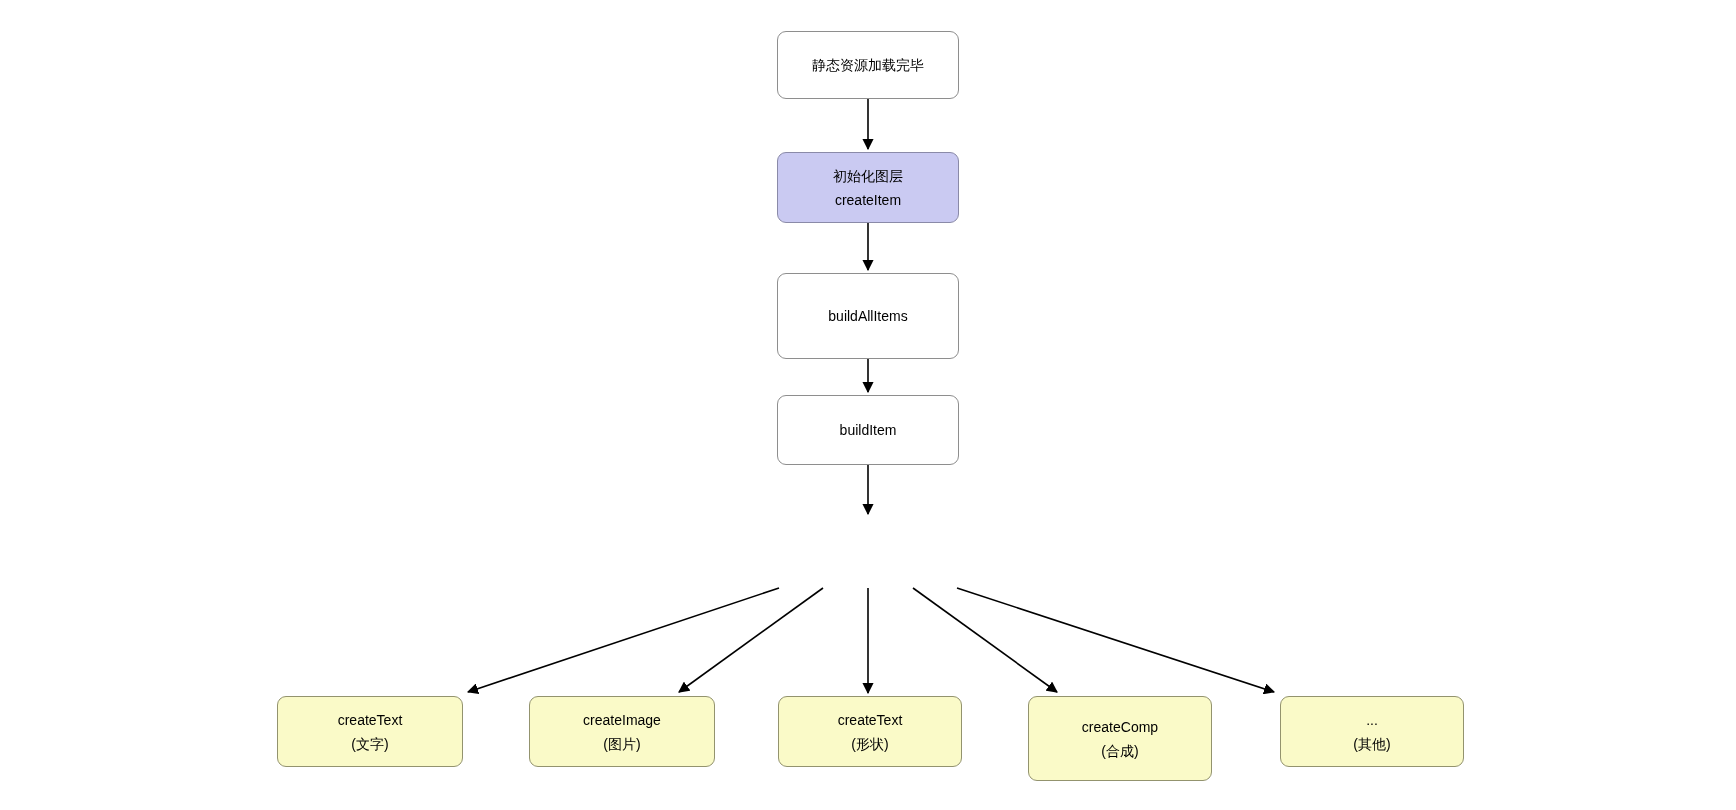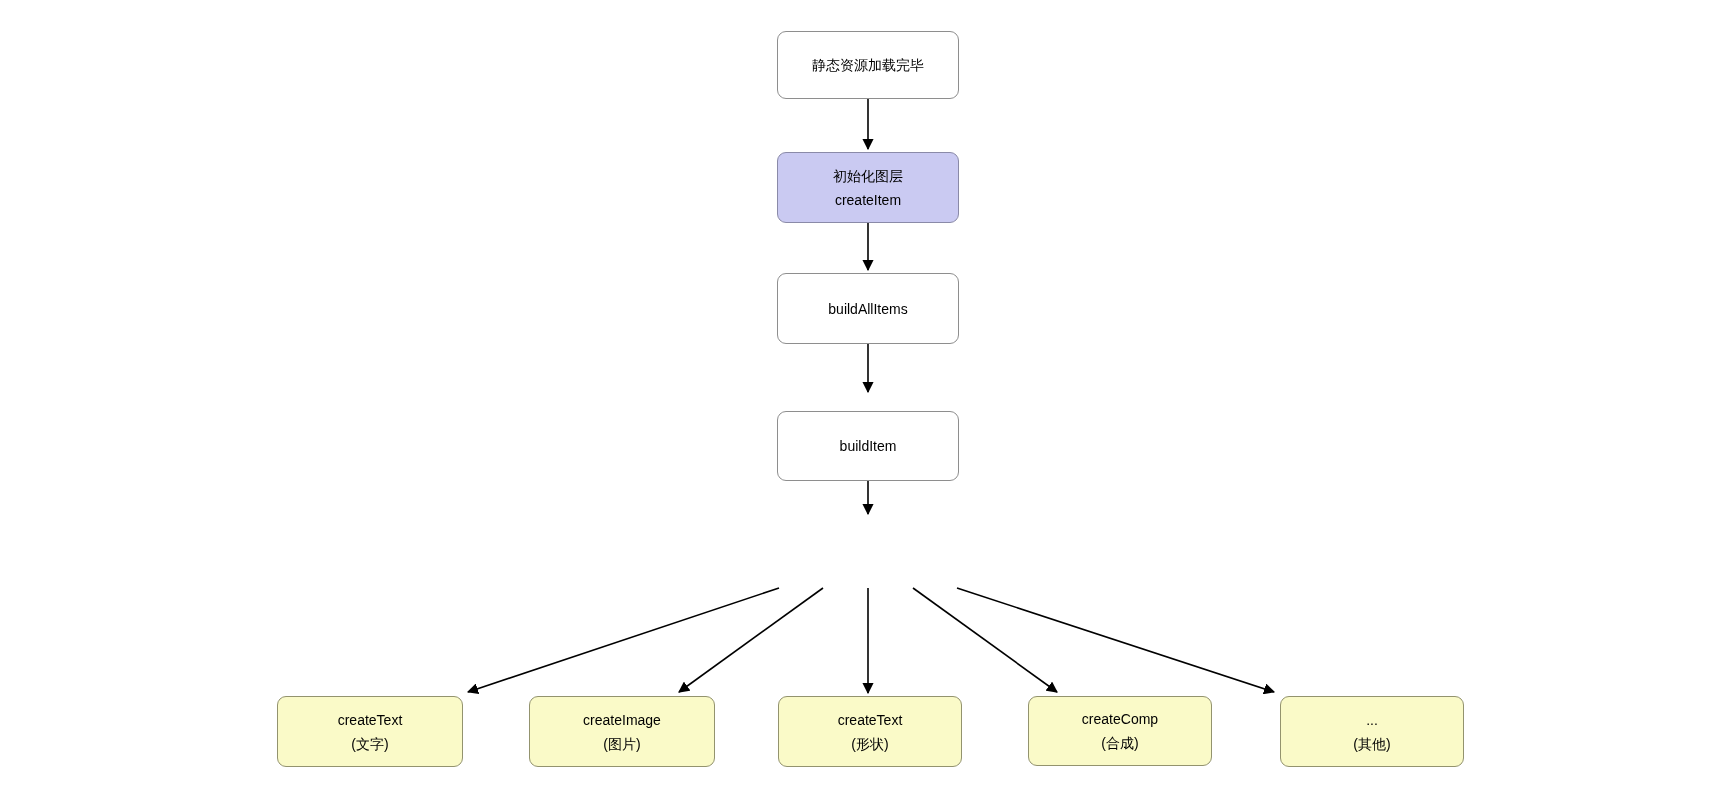--- a/index.html
+++ b/index.html
@@ -56,45 +56,45 @@
 
   <div class="node" style="left:777px; top:31px; width:182px; height:68px;">
     <span>静态资源加载完毕</span>
   </div>
 
   <div class="node highlight" style="left:777px; top:152px; width:182px; height:71px;">
     <span>初始化图层</span>
     <span>createItem</span>
   </div>
 
-  <div class="node" style="left:777px; top:273px; width:182px; height:71px;border-radius:9px;">
+  <div class="node" style="left:777px; top:273px; width:182px; height:86px;border-radius:9px;">
     <span>buildAllItems</span>
   </div>
 
-  <div class="node" style="left:777px; top:395px; width:182px; height:70px;margin-top:16px;">
+  <div class="node" style="left:777px; top:395px; width:182px; height:70px;">
     <span>buildItem</span>
   </div>
 
 
   <div class="node leaf" style="left:277px; top:696px; width:186px; height:71px;">
     <span>createText</span>
     <span>(文字)</span>
   </div>
 
   <div class="node leaf" style="left:529px; top:696px; width:186px; height:71px;">
     <span>createImage</span>
     <span>(图片)</span>
   </div>
 
   <div class="node leaf" style="left:778px; top:696px; width:184px; height:71px;">
     <span>createText</span>
     <span>(形状)</span>
   </div>
 
-  <div class="node leaf" style="left:1028px; top:696px; width:184px; height:70px;">
+  <div class="node leaf" style="left:1028px; top:696px; width:184px; height:85px;">
     <span>createComp</span>
     <span>(合成)</span>
   </div>
 
   <div class="node leaf" style="left:1280px; top:696px; width:184px; height:71px;">
     <span>...</span>
     <span>(其他)</span>
   </div>
 
 </div>

